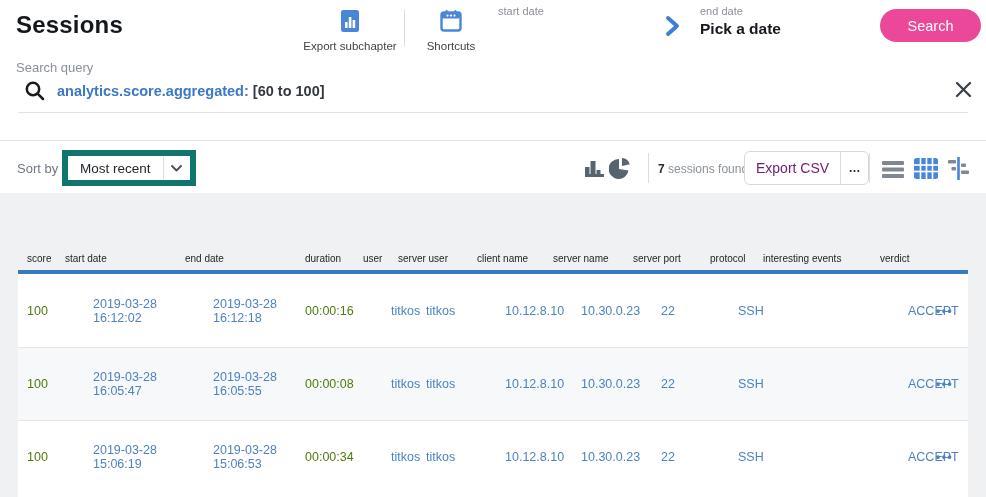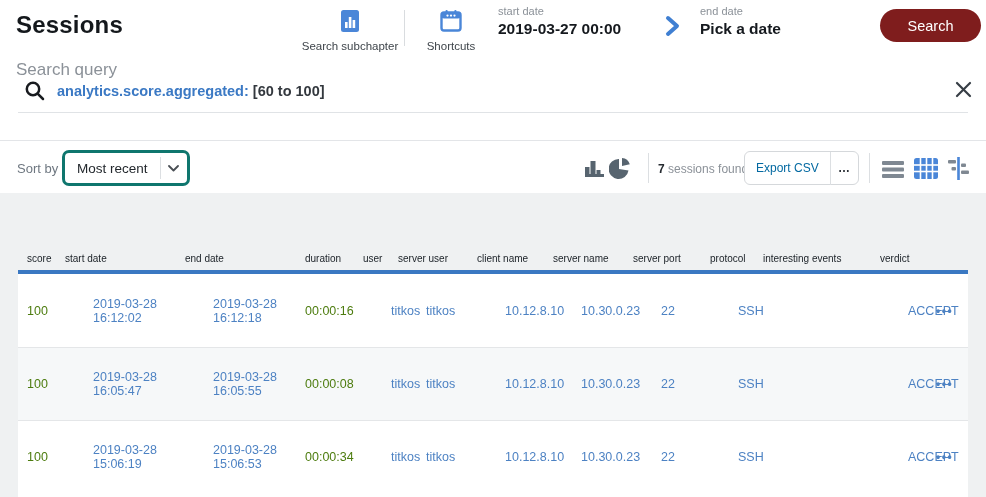--- a/index.html
+++ b/index.html
@@ -20,51 +20,51 @@
 
   .date-group { position:absolute; top:5px; }
   .dg-start { left:498px; }
   .dg-end { left:700px; }
   .date-label { font-size:11px; color:#8b9198; }
   .date-value { margin-top:3px; font-size:15.5px; font-weight:700; color:#15191e; }
 
   .date-chevron { position:absolute; left:662px; top:14px; }
 
   .search-btn { position:absolute; left:880px; top:9px; width:101px; height:33px; border:none; border-radius:17px;
-    background:#7f1d1d; color:#ffffff; font-size:14.5px; font-family:inherit; cursor:pointer; }
-
-  
-  .sq-label { position:absolute; left:16px; top:60px; font-size:17px; color:#8b9198; }
+    background:#ec4899; color:#ffffff; font-size:14.5px; font-family:inherit; cursor:pointer; }
+
+  
+  .sq-label { position:absolute; left:16px; top:60px; font-size:13px; color:#8b9198; }
   .sq-magnifier { position:absolute; left:24px; top:80px; }
   .sq-text { position:absolute; left:57px; top:83px; font-size:14.5px; }
   .sq-key { color:#3b79c4; font-weight:700; }
   .sq-rest { color:#33383e; font-weight:600; }
   .sq-close { position:absolute; left:955px; top:81px; cursor:pointer; }
   .hdiv { position:absolute; height:1px; background:#e0e3e6; }
   .hdiv-search { left:18px; width:950px; top:112px; }
   .hdiv-top { left:0; width:986px; top:140px; background:#e3e5e8; }
 
   
   .sort-label { position:absolute; left:17px; top:161px; font-size:13px; color:#6e7780; }
-  .sort-select { position:absolute; left:62px; top:150px; height:36px; background:#fff; border:3px solid #0f766e;
-    border-radius:7px; display:flex; align-items:center; cursor:pointer; }
+  .sort-select { position:absolute; left:62px; top:150px; height:36px; background:#fff; border:6px solid #0f766e;
+    border-radius:0; display:flex; align-items:center; cursor:pointer; }
   .sort-value { padding:0 12px; font-size:13.5px; color:#23282d; }
   .sort-sep { width:1px; height:22px; background:#dcdfe2; }
   .sort-caret { width:26px; display:flex; justify-content:center; }
 
   .tb-icon { position:absolute; cursor:pointer; }
   .i-bar { left:584px; top:159px; }
   .i-pie { left:609px; top:157px; }
   .vdiv-tb1 { left:648px; top:153px; height:30px; background:#dcdfe2; }
   .results { position:absolute; left:658px; top:162px; font-size:12px; color:#8b9198; }
   .results b { color:#262b31; font-weight:700; }
 
   .export-group { position:absolute; left:744px; top:151px; height:34px; background:#fff; border:1px solid #d5d8db;
     border-radius:6px; display:flex; align-items:center; }
-  .export-label { padding:0 11px; font-size:12px; color:#0369a1; cursor:pointer; }
+  .export-label { padding:0 11px; font-size:14px; color:#701a75; cursor:pointer; }
   .export-sep { width:1px; height:33px; background:#dcdfe2; }
   .export-more { width:27px; text-align:center; font-size:12px; font-weight:700; color:#2b3036; letter-spacing:.5px; cursor:pointer; }
 
   .vdiv-tb2 { left:869px; top:153px; height:30px; background:#dcdfe2; }
   .i-list { left:882px; top:161px; }
   .i-grid { left:914px; top:158px; }
   .i-flow { left:947px; top:157px; }
 
   
   .content-bg { position:absolute; left:0; top:193px; width:986px; height:304px; background:#eff1f2; }
@@ -88,21 +88,21 @@
 
 <div class="icon-action act-create">
   <span class="ic">
     <svg width="24" height="24" viewBox="0 0 24 24">
         <rect x="3" y="1" width="18" height="22" rx="2.5" fill="#4a86d8"></rect>
         <rect x="7" y="13" width="2.6" height="6" fill="#fff"></rect>
         <rect x="10.8" y="8" width="2.6" height="11" fill="#fff"></rect>
         <rect x="14.6" y="11" width="2.6" height="8" fill="#fff"></rect>
       </svg>
   </span>
-  <span class="lbl">Search subchapter</span>
+  <span class="lbl">Export subchapter</span>
 </div>
 
 <div class="vdiv vdiv-header"></div>
 
 <div class="icon-action act-shortcuts">
   <span class="ic">
     <svg width="24" height="24" viewBox="0 0 24 24">
         <rect x="2.5" y="3.5" width="19" height="18" rx="2.5" fill="none" stroke="#4a86d8" stroke-width="2.4"></rect>
         <rect x="2.5" y="3.5" width="19" height="6" rx="2.5" fill="#4a86d8"></rect>
         <circle cx="8.5" cy="6.6" r="1.15" fill="#fff"></circle>
@@ -110,21 +110,20 @@
         <circle cx="15.5" cy="6.6" r="1.15" fill="#fff"></circle>
         <rect x="6.5" y="1" width="2.2" height="3.6" rx="1" fill="#4a86d8"></rect>
         <rect x="15.3" y="1" width="2.2" height="3.6" rx="1" fill="#4a86d8"></rect>
       </svg>
   </span>
   <span class="lbl">Shortcuts</span>
 </div>
 
 <div class="date-group dg-start">
   <div class="date-label">start date</div>
-  <div class="date-value">2019-03-27 00:00</div>
 </div>
 
 <span class="date-chevron">
   <svg width="22" height="24" viewBox="0 0 22 24">
       <polyline points="6,4 15,12 6,20" fill="none" stroke="#3f7fd2" stroke-width="4" stroke-linecap="round" stroke-linejoin="round"></polyline>
     </svg>
 </span>
 
 <div class="date-group dg-end">
   <div class="date-label">end date</div>

